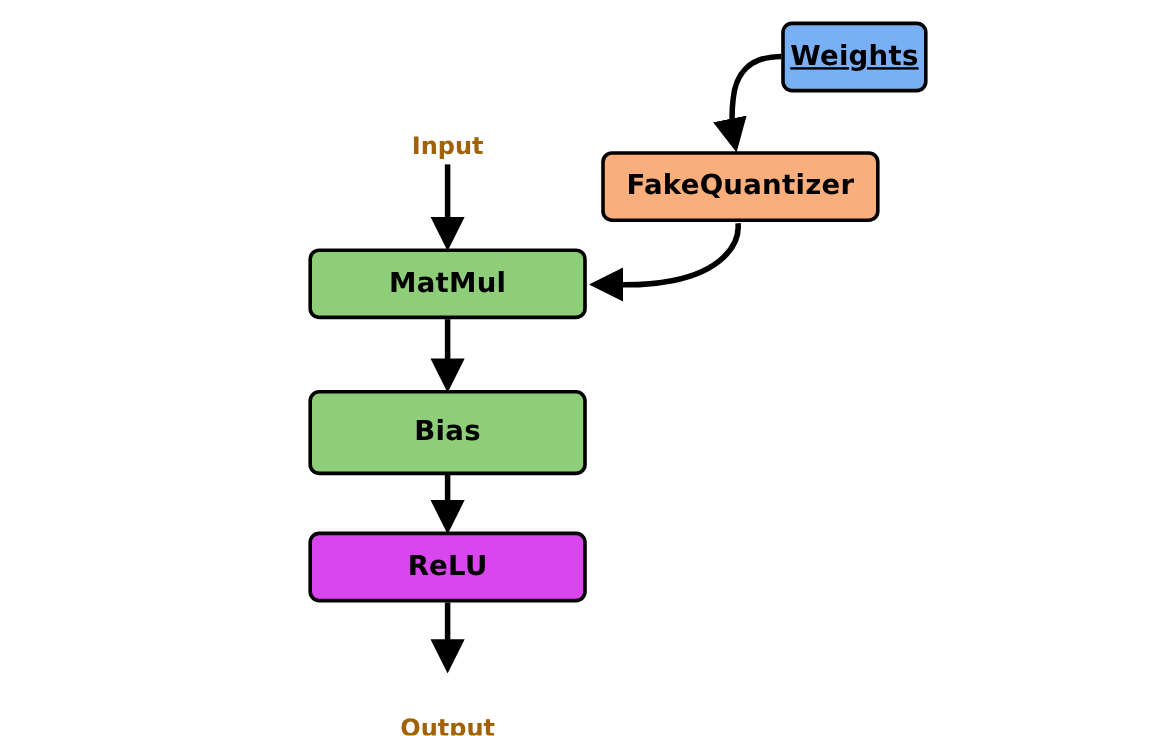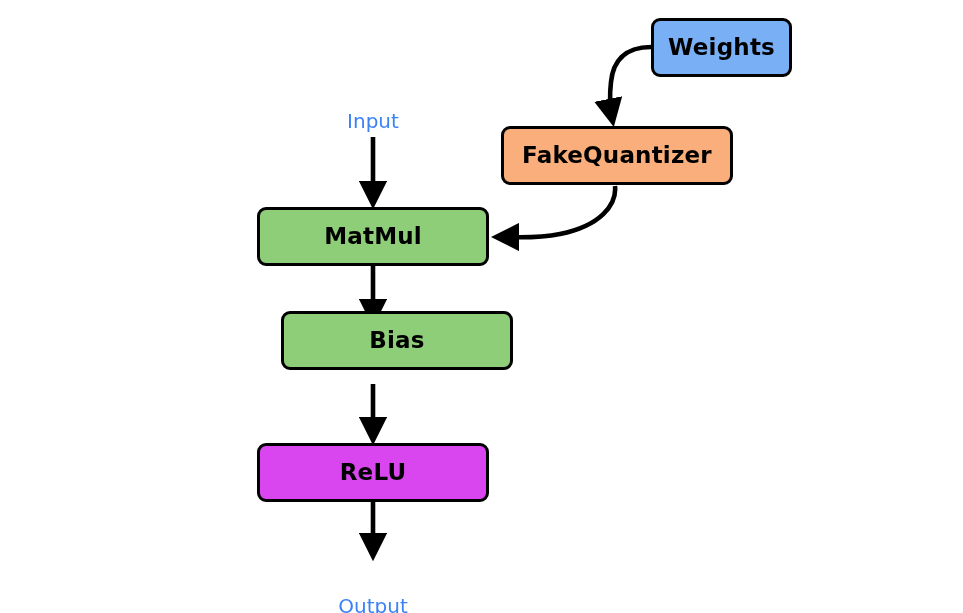--- a/index.html
+++ b/index.html
@@ -40,51 +40,51 @@
     letter-spacing: 0.2px;
     line-height: 1;
     white-space: nowrap;
   }
   .node-label {
     display: block;
     pointer-events: none;
   }
   .io-label {
     position: absolute;
-    color: #3b82f6;
-    font-weight: normal;
+    color: #a16207;
+    font-weight: bold;
     font-size: 20px;
     line-height: 1;
     white-space: nowrap;
     text-align: center;
   }
   #node-weights {
     left: 651px;
     top: 18px;
-    width: 141px;
+    width: 122px;
     height: 59px;
+    text-decoration: underline;
   }
   #node-fakequantizer {
     left: 501px;
     top: 126px;
     width: 232px;
     height: 59px;
   }
   #node-matmul {
     left: 257px;
     top: 207px;
     width: 232px;
     height: 59px;
   }
   #node-bias {
     left: 257px;
-    top: 311px;
+    top: 325px;
     width: 232px;
-    height: 59px;
-    margin-left: 24px;
+    height: 71px;
   }
   #node-relu {
     left: 257px;
     top: 443px;
     width: 232px;
     height: 59px;
   }
   #label-input {
     left: 313px;
     top: 111px;

